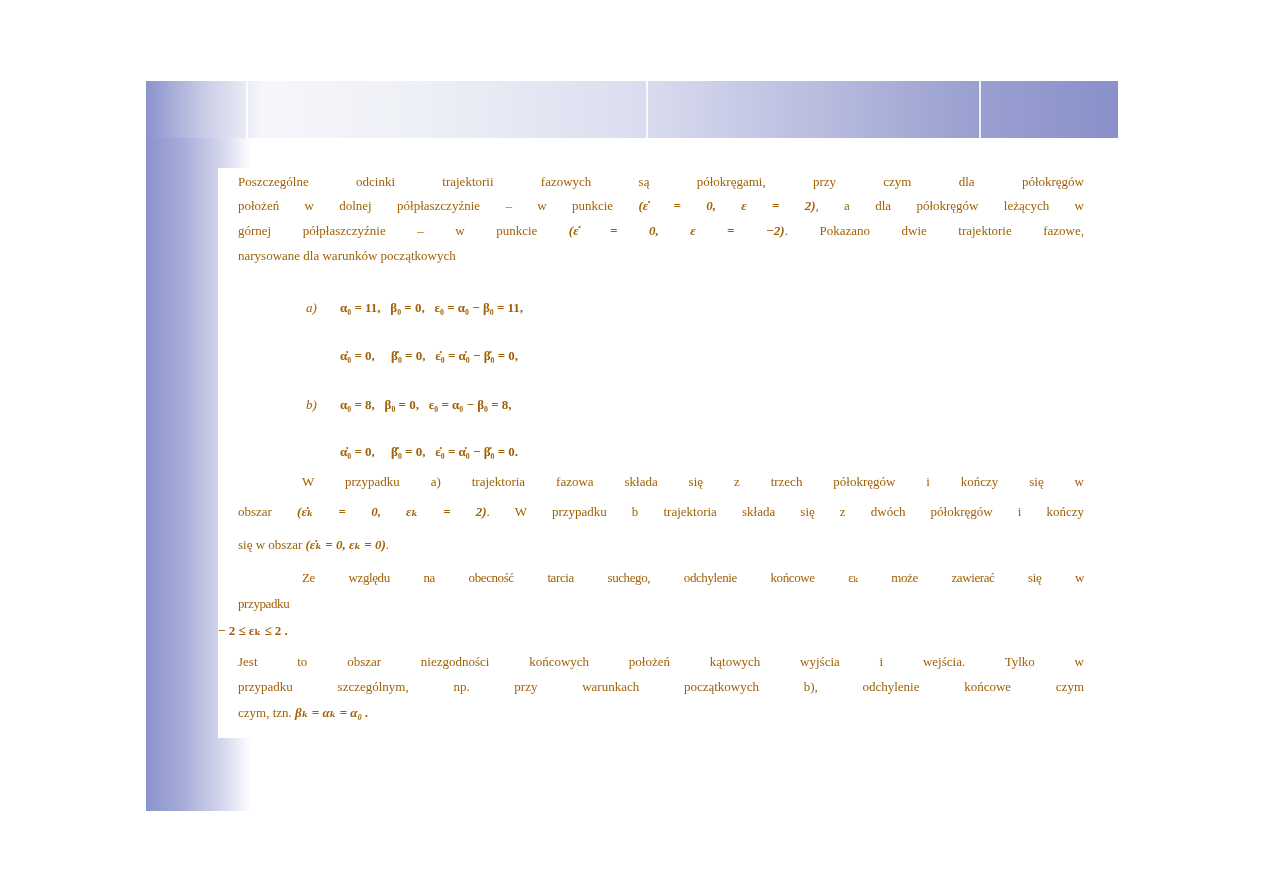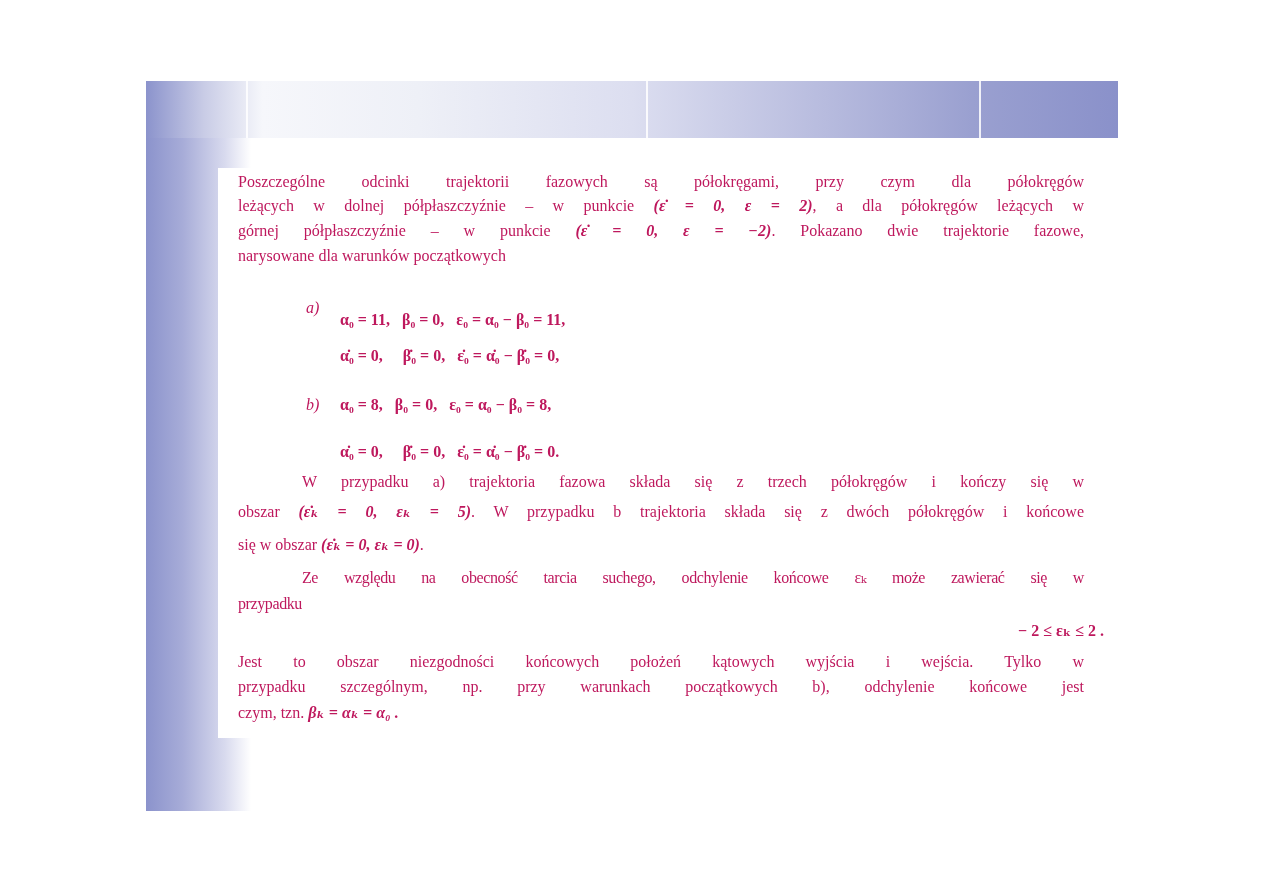--- a/index.html
+++ b/index.html
@@ -4,68 +4,68 @@
 <style>
   html, body { margin: 0; padding: 0; background: #ffffff; }
   body { width: 1263px; height: 893px; position: relative; overflow: hidden; }
   .slide { position: absolute; left: 146px; top: 81px; width: 972px; height: 730px; background: #ffffff; }
   .left-bar { position: absolute; left: 0; top: 0; width: 105px; height: 730px;
     background: linear-gradient(to right, #8b93cc 0%, #a7acd8 35%, #d8daee 75%, #ffffff 100%); }
   .top-bar { position: absolute; left: 0; top: 0; width: 972px; height: 57px;
     background: linear-gradient(to right, #8b93cc 0%, #c9cce6 6%, #f6f7fb 12%, #eef0f7 28%, #dcdef0 50%, #b7bbde 70%, #9aa0d0 85%, #8a91ca 100%); }
   .top-bar .sep { position: absolute; top: 0; width: 2px; height: 57px; background: #ffffff; opacity: .85; }
   .content { position: absolute; left: 218px; top: 168px; width: 870px; height: 570px; background: #ffffff; }
-  .text { font-family: "Liberation Serif", "DejaVu Serif", serif; font-size: 16px; color: #be185d; line-height: 24.5px; padding-left: 16px; }
+  .text { font-family: "Liberation Serif", "DejaVu Serif", serif; font-size: 13px; color: #a16207; line-height: 24.5px; }
   .para { text-align: justify; text-align-last: left; margin: 0; position: absolute; left: 20px; width: 846px; }
   .indent { text-indent: 64px; }
   .math { font-style: italic; }
   .b { font-weight: bold; }
   .eq { position: absolute; white-space: pre; }
-  .centered { position: absolute; left: 0; width: 100%; text-align: right; }
+  .centered { position: absolute; left: 0; width: 100%; text-align: left; }
 </style>
 </head>
 <body>
 
 <div class="slide">
   <div class="left-bar"></div>
   <div class="top-bar">
     <div class="sep" style="left:100px"></div>
     <div class="sep" style="left:500px"></div>
     <div class="sep" style="left:833px"></div>
   </div>
 </div>
 
 <div class="content text">
 
   <div>
     <p class="para" style="top:2px; text-align-last: justify;">Poszczególne odcinki trajektorii fazowych są półokręgami, przy czym dla półokręgów</p>
-    <p class="para" style="top:26px; text-align-last: justify;"><span>leżących w dolnej półpłaszczyźnie – w punkcie </span><span class="math b">(ε̇ = 0, ε = 2)</span><span>, a dla półokręgów leżących w</span></p>
+    <p class="para" style="top:26px; text-align-last: justify;"><span>położeń w dolnej półpłaszczyźnie – w punkcie </span><span class="math b">(ε̇ = 0, ε = 2)</span><span>, a dla półokręgów leżących w</span></p>
     <p class="para" style="top:51px; text-align-last: justify;"><span>górnej półpłaszczyźnie – w punkcie </span><span class="math b">(ε̇ = 0, ε = −2)</span><span>. Pokazano dwie trajektorie fazowe,</span></p>
     <p class="para" style="top:76px;">narysowane dla warunków początkowych</p>
   </div>
 
   <div>
     <span class="eq math" style="left:88px; top:128px;">a)</span>
-    <span class="eq b" style="left:122px; top:128px;margin-top:12px;">α₀ = 11,   β₀ = 0,   ε₀ = α₀ − β₀ = 11,</span>
+    <span class="eq b" style="left:122px; top:128px;">α₀ = 11,   β₀ = 0,   ε₀ = α₀ − β₀ = 11,</span>
     <span class="eq b" style="left:122px; top:176px;">α̇₀ = 0,     β̇₀ = 0,   ε̇₀ = α̇₀ − β̇₀ = 0,</span>
     <span class="eq math" style="left:88px; top:225px;">b)</span>
     <span class="eq b" style="left:122px; top:225px;">α₀ = 8,   β₀ = 0,   ε₀ = α₀ − β₀ = 8,</span>
     <span class="eq b" style="left:122px; top:272px;">α̇₀ = 0,     β̇₀ = 0,   ε̇₀ = α̇₀ − β̇₀ = 0.</span>
   </div>
 
   <div>
     <p class="para indent" style="top:302px; text-align-last: justify;">W przypadku a) trajektoria fazowa składa się z trzech półokręgów i kończy się w</p>
-    <p class="para" style="top:332px; text-align-last: justify;"><span>obszar </span><span class="math b">(ε̇ₖ = 0, εₖ = 5)</span><span>. W przypadku b trajektoria składa się z dwóch półokręgów i końcowe</span></p>
+    <p class="para" style="top:332px; text-align-last: justify;"><span>obszar </span><span class="math b">(ε̇ₖ = 0, εₖ = 2)</span><span>. W przypadku b trajektoria składa się z dwóch półokręgów i kończy</span></p>
     <p class="para" style="top:365px;"><span>się w obszar </span><span class="math b">(ε̇ₖ = 0, εₖ = 0)</span><span>.</span></p>
   </div>
 
   <div>
     <p class="para indent" style="top:398px; text-align-last: justify; letter-spacing:-0.4px;">Ze względu na obecność tarcia suchego, odchylenie końcowe εₖ może zawierać się w</p>
     <p class="para" style="top:424px; letter-spacing:-0.4px;">przypadku</p>
     <div class="centered b" style="top:451px;">− 2 ≤ εₖ ≤ 2 .</div>
   </div>
 
   <div>
     <p class="para" style="top:482px; text-align-last: justify;">Jest to obszar niezgodności końcowych położeń kątowych wyjścia i wejścia. Tylko w</p>
-    <p class="para" style="top:507px; text-align-last: justify;">przypadku szczególnym, np. przy warunkach początkowych b), odchylenie końcowe jest</p>
+    <p class="para" style="top:507px; text-align-last: justify;">przypadku szczególnym, np. przy warunkach początkowych b), odchylenie końcowe czym</p>
     <p class="para" style="top:533px;"><span>czym, tzn. </span><span class="math b">βₖ = αₖ = α₀ .</span></p>
   </div>
 </div>
 
 </body></html>

